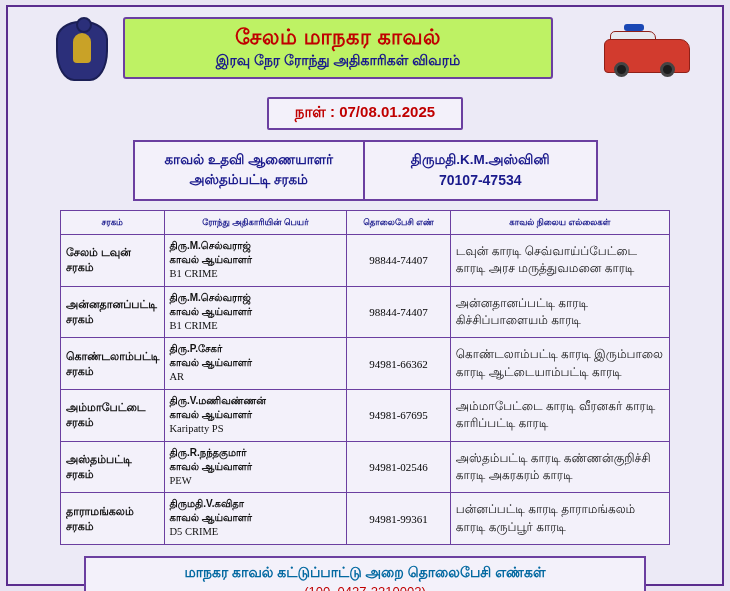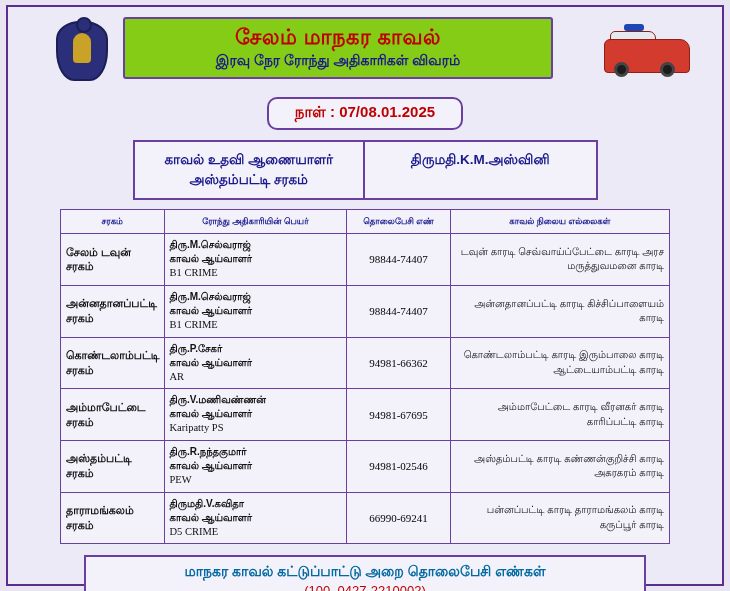--- a/index.html
+++ b/index.html
@@ -80,21 +80,21 @@
     background: #2b2f7a;
     border: 2px solid #1b1f55;
     border-radius: 50%;
   }
   .title-box {
     position: absolute;
     left: 105px;
     top: 2px;
     width: 430px;
     border: 2px solid #6b3fa0;
-    background: #84cc16;
+    background: #bef264;
     border-radius: 3px;
     text-align: center;
     padding: 5px 4px 7px 4px;
     box-sizing: border-box;
   }
   .title-main {
     color: #c00000;
     font-size: 21px;
     font-weight: bold;
     letter-spacing: 0.5px;
@@ -159,21 +159,21 @@
   
   .date-row {
     text-align: center;
     margin-top: 4px;
   }
   .date-box {
     display: inline-block;
     border: 2px solid #6b3fa0;
     background: #f3f1fa;
     padding: 4px 26px 5px 26px;
-    border-radius: 10px;
+    border-radius: 2px;
   }
   .date-text {
     color: #c00000;
     font-size: 15px;
     font-weight: bold;
   }
 
   
   .officer-box {
     margin: 10px auto 0 auto;
@@ -241,24 +241,23 @@
   td.officer .nm { font-weight: bold; }
   td.officer .rank { font-weight: bold; }
   td.officer .unit { font-family: "Liberation Serif", serif; font-size: 10.5px; }
   td.phone {
     font-size: 11px;
     text-align: center;
     font-family: "Liberation Serif", serif;
     margin-left: 44px;
   }
   td.limits {
-    font-size: 10px;
+    font-size: 12px;
     color: #111;
     line-height: 1.45;
-    text-align: right;
   }
 
   
   .footer-box {
     margin: 11px auto 0 auto;
     width: 562px;
     border: 2px solid #6b3fa0;
     background: #f3f1fa;
     text-align: center;
     padding: 6px 4px 8px 4px;
@@ -307,20 +306,21 @@
         </div>
       </div>
 
       <div class="officer-box">
         <div class="officer-left">
           <div class="officer-line">காவல் உதவி ஆணையாளர்</div>
           <div class="officer-line">அஸ்தம்பட்டி சரகம்</div>
         </div>
         <div class="officer-right">
           <div class="officer-line">திருமதி.K.M.அஸ்வினி</div>
+          <div class="officer-line num">70107-47534</div>
         </div>
       </div>
 
       <div class="table-wrap">
         <table class="duty">
           <colgroup>
             <col class="col-a">
               <col class="col-b">
               <col class="col-c">
               <col class="col-d">
@@ -384,21 +384,21 @@
               <td class="phone">94981-02546</td>
               <td class="limits">அஸ்தம்பட்டி காரடி கண்ணன்குறிச்சி காரடி அகரகரம் காரடி</td>
             </tr>
             <tr>
               <td class="station">தாராமங்கலம் சரகம்</td>
               <td class="officer">
                 <div class="nm">திருமதி.V.கவிதா</div>
                 <div class="rank">காவல் ஆய்வாளர்</div>
                 <div class="unit">D5 CRIME</div>
               </td>
-              <td class="phone">66990-69241</td>
+              <td class="phone">94981-99361</td>
               <td class="limits">பன்னப்பட்டி காரடி தாராமங்கலம் காரடி கருப்பூர் காரடி</td>
             </tr>
           </tbody>
         </table>
       </div>
 
       <div class="footer-box">
         <div class="footer-l1">மாநகர காவல் கட்டுப்பாட்டு அறை தொலைபேசி எண்கள்</div>
         <div class="footer-l2">(100, 0427-2210002)</div>
       </div>

